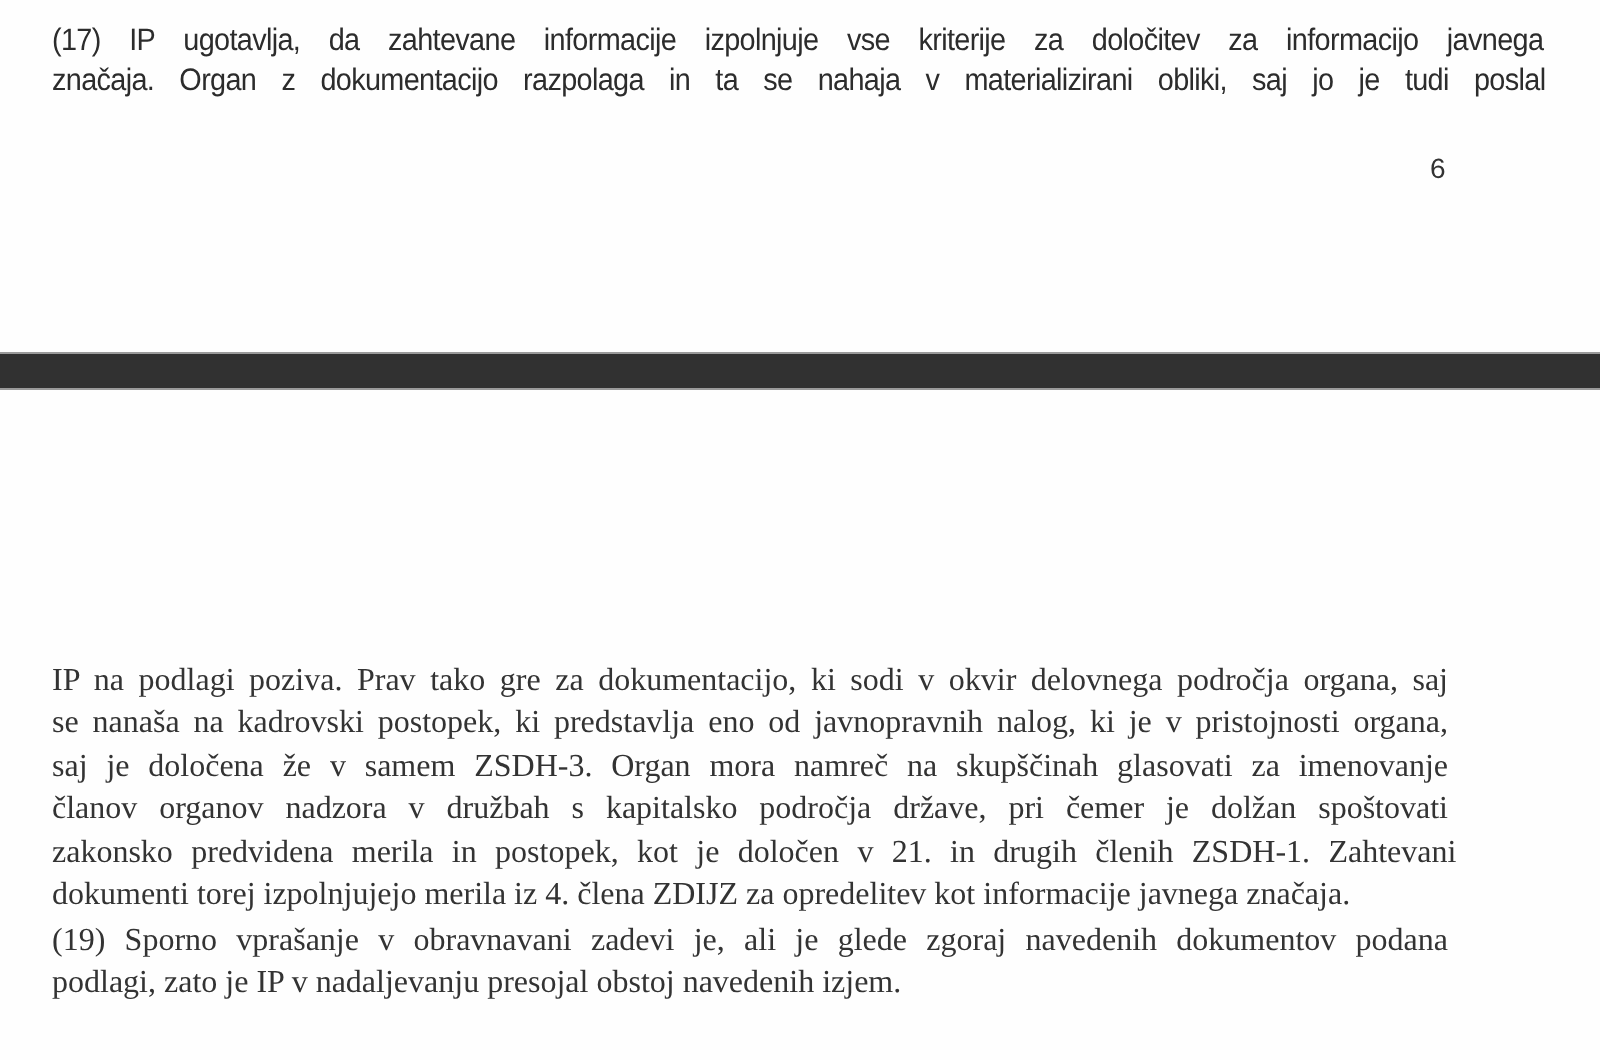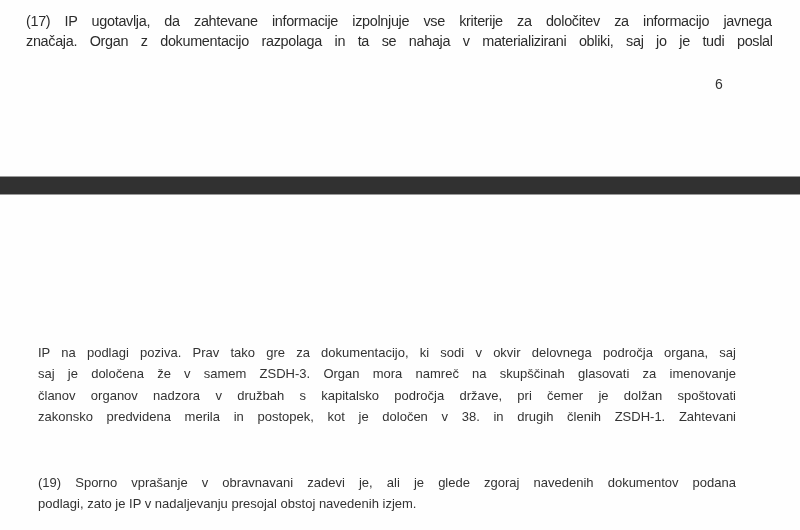--- a/index.html
+++ b/index.html
@@ -62,23 +62,23 @@
       width: 800px;
       height: 17px;
       background: #313131;
       border-top: 1px solid #9a9a9a;
       border-bottom: 1px solid #9a9a9a;
     }
     .para {
       position: absolute;
       left: 26px;
       width: 698px;
-      margin: 12px;
-      font-family: Liberation Sans, sans-serif;
-      font-size: 13px;
+      margin: 0;
+      font-family: Liberation Serif, serif;
+      font-size: 16px;
       line-height: 21.4px;
       text-align: justify;
       text-align-last: left;
       color: #333;
     }
     .para-continued {
       top: 330px;
     }
     .para-18 {
       top: 460px;
@@ -103,21 +103,23 @@
   </p>
   <div class="page-number">6</div>
 </div>
 
 <div class="page-separator"></div>
 
 <div class="page-bottom"></div>
 
 <p class="para para-continued">
   <span class="line" style="display: block; white-space: nowrap; word-spacing: 3.18066px;">IP na podlagi poziva. Prav tako gre za dokumentacijo, ki sodi v okvir delovnega področja organa, saj</span>
+  <span class="line" style="display: block; white-space: nowrap; word-spacing: 2.67083px;">se nanaša na kadrovski postopek, ki predstavlja eno od javnopravnih nalog, ki je v pristojnosti organa,</span>
   <span class="line" style="display: block; white-space: nowrap; word-spacing: 4.66406px;">saj je določena že v samem ZSDH-3. Organ mora namreč na skupščinah glasovati za imenovanje</span>
   <span class="line" style="display: block; white-space: nowrap; word-spacing: 6.89062px;">članov organov nadzora v družbah s kapitalsko področja države, pri čemer je dolžan spoštovati</span>
-  <span class="line" style="display: block; white-space: nowrap; word-spacing: 5.18192px;">zakonsko predvidena merila in postopek, kot je določen v 38. in drugih členih ZSDH-1. Zahtevani</span>
+  <span class="line" style="display: block; white-space: nowrap; word-spacing: 5.18192px;">zakonsko predvidena merila in postopek, kot je določen v 21. in drugih členih ZSDH-1. Zahtevani</span>
+  <span class="line last" style="display: block; white-space: nowrap;">dokumenti torej izpolnjujejo merila iz 4. člena ZDIJZ za opredelitev kot informacije javnega značaja.</span>
 </p>
 
 <p class="para para-18">
   <span class="line" style="display: block; white-space: nowrap; word-spacing: 5.20192px;">(19) Sporno vprašanje v obravnavani zadevi je, ali je glede zgoraj navedenih dokumentov podana</span>
   <span class="line last" style="display: block; white-space: nowrap;">podlagi, zato je IP v nadaljevanju presojal obstoj navedenih izjem.</span>
 </p>
 
 </body></html>

